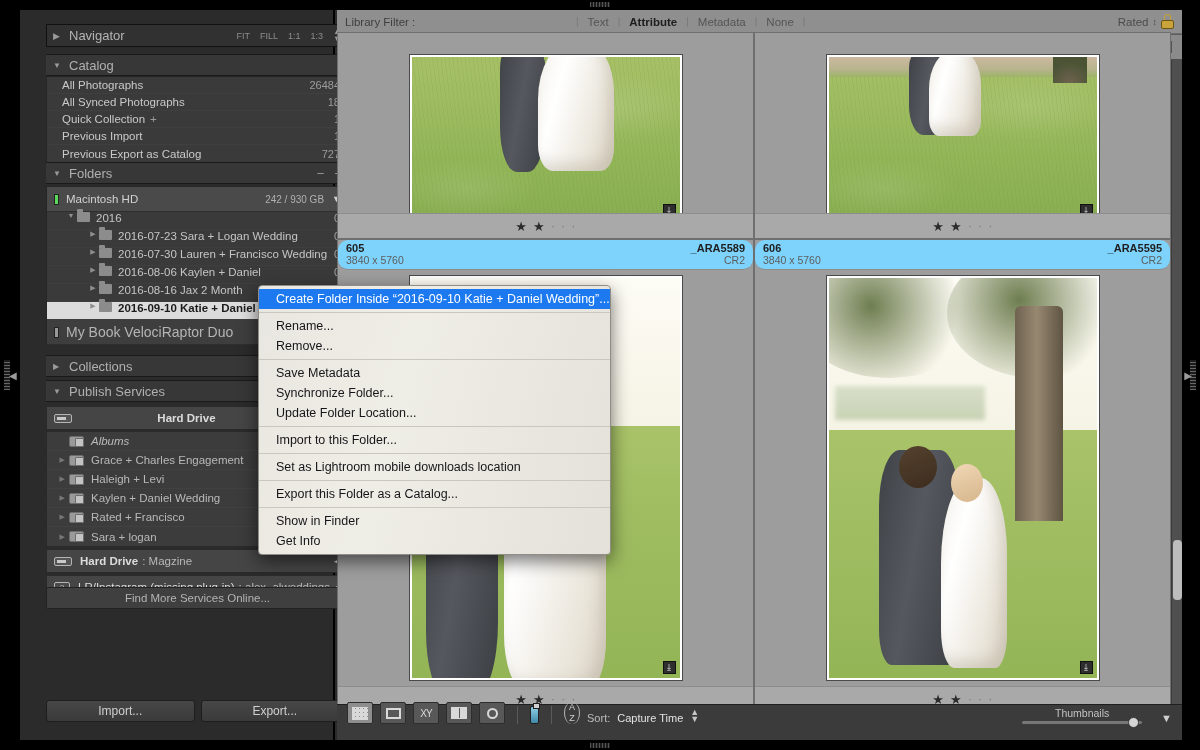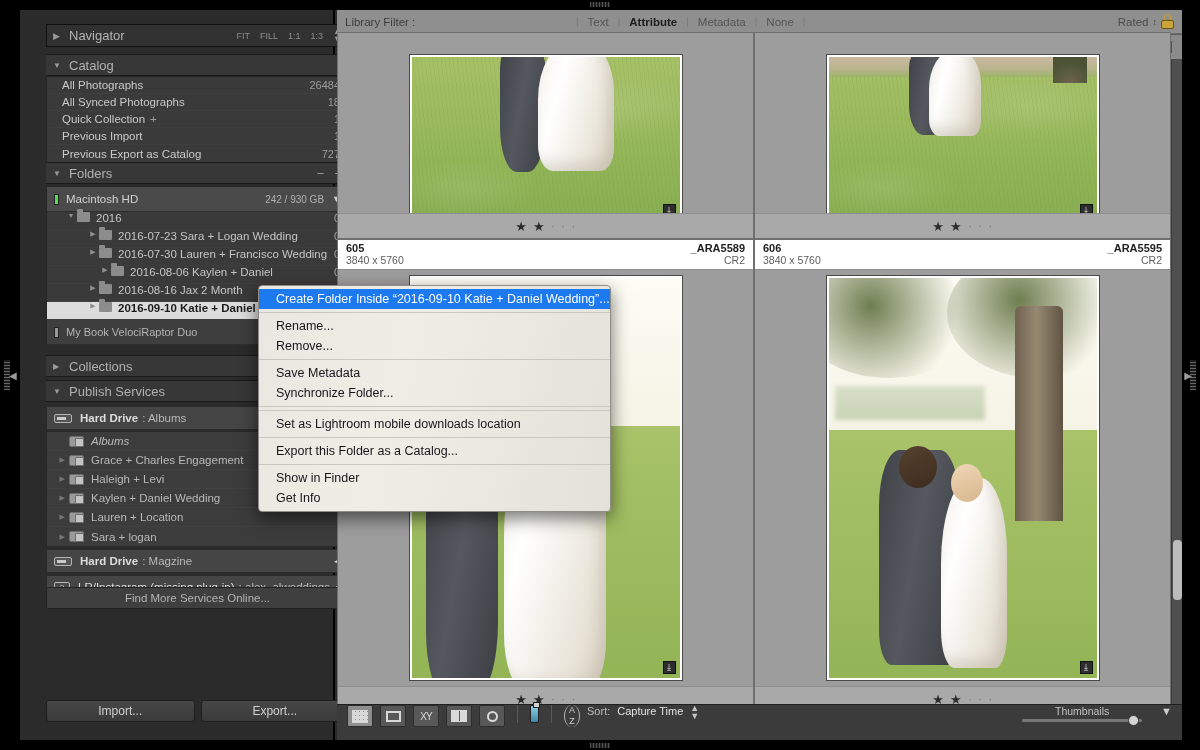--- a/index.html
+++ b/index.html
@@ -90,21 +90,21 @@
   }
   .folder-row .fname { flex:1; white-space:nowrap; overflow:hidden; }
   .folder-row .fcnt { font-size:11px; color:#a2a2a2; }
   .folder-row.selected .fcnt { color:#3a3a3a; }
 
   
   .ps-box { position:absolute; left:26px; width:303px; }
   .ps-service {
     display:flex; align-items:center; height:24px; padding:0 7px;
     background:#454545; border:1px solid #2a2a2a; margin-bottom:2px;
-    color:#d0d0d0; font-size:11.5px;
+    color:#d0d0d0; font-size:11.5px;justify-content:space-between;
   }
   .ps-service .hd-icon {
     width:18px; height:9px; border:1px solid #b5b5b5; border-radius:2px;
     margin-right:8px; background:#555; position:relative; flex:none;
   }
   .ps-service .hd-icon:after {
     content:""; position:absolute; left:2px; top:2px; width:9px; height:3px; background:#c9c9c9;
   }
   .ps-service .q-icon {
     width:16px; height:11px; border:1px solid #b5b5b5; border-radius:2px;
@@ -195,22 +195,22 @@
 
   
   #grid {
     position:absolute; left:0; top:50px; right:0; bottom:36px;
     background:#5c5c5c;
   }
   .cell {
     position:absolute; background:#9d9d9d; border:1px solid #6f6f6f;
   }
   .cell .meta {
-    height:30px; background:#ffffff; border-bottom:1px solid #8d8d8d;
-    display:flex; justify-content:space-between; padding:2px 8px 0 8px;
+    height:30px; background:#7dd3fc; border-bottom:1px solid #8d8d8d;
+    display:flex; justify-content:space-between; padding:2px 8px 0 8px;border-radius:10px;
   }
   .cell .meta .col { display:flex; flex-direction:column; }
   .cell .meta .idx { font-size:11px; font-weight:bold; color:#1e1e1e; }
   .cell .meta .dim { font-size:10.5px; color:#5d5d5d; }
   .cell .meta .fname { font-size:11px; font-weight:bold; color:#1e1e1e; text-align:right; }
   .cell .meta .ftype { font-size:10.5px; color:#5d5d5d; text-align:right; }
   .cell .photo-wrap {
     position:absolute; left:0; right:0; top:0; bottom:26px;
     display:flex; align-items:center; justify-content:center;
   }
@@ -263,21 +263,21 @@
   }
   .canopy {
     position:absolute; border-radius:50%;
     background: radial-gradient(circle at 40% 40%, rgba(86,104,52,.85), rgba(86,104,52,0) 68%);
   }
 
   
   #toolbar {
     position:absolute; left:0; right:0; bottom:0; height:36px;
     background:#3b3b3b; border-top:1px solid #1f1f1f;
-    display:flex; align-items:flex-start; padding:0 10px; gap:7px;
+    display:flex; align-items:flex-end; padding:16px 10px; gap:7px;
   }
   .tb-btn {
     width:26px; height:22px; background:#585858; border:1px solid #2d2d2d;
     border-radius:2px; display:flex; align-items:center; justify-content:center;
     color:#cfcfcf; font-size:10px;
   }
   .tb-btn.on { background:#8e8e8e; }
   .grid-glyph {
     width:16px; height:13px;
     background: repeating-linear-gradient(90deg,#d9d9d9 0 3px, transparent 3px 4px),
@@ -418,41 +418,41 @@
         <span class="ficon"></span>
         <span class="fname">2016-07-23 Sara + Logan Wedding</span>
         <span class="fcnt">0</span>
       </div>
       <div class="folder-row" style="padding-left:40px;">
         <span class="ftri">▶</span>
         <span class="ficon"></span>
         <span class="fname">2016-07-30 Lauren + Francisco Wedding</span>
         <span class="fcnt">0</span>
       </div>
-      <div class="folder-row" style="padding-left:52px;">
+      <div class="folder-row" style="padding-left:40px;">
         <span class="ftri">▶</span>
         <span class="ficon"></span>
         <span class="fname">2016-08-06 Kaylen + Daniel</span>
         <span class="fcnt">0</span>
       </div>
       <div class="folder-row" style="padding-left:40px;">
         <span class="ftri">▶</span>
         <span class="ficon"></span>
         <span class="fname">2016-08-16 Jax 2 Month</span>
         <span class="fcnt">158</span>
       </div>
       <div class="folder-row selected" style="padding-left:40px;">
         <span class="ftri">▶</span>
         <span class="ficon"></span>
         <span class="fname" style="font-weight:bold">2016-09-10 Katie + Daniel Wedding</span>
         <span class="fcnt"></span>
       </div>
       <div class="vol-row" style="background:#3e3e3e; height:18px;">
         <span class="vol-bar" style="background:#999"></span>
-        <span style="font-size:11px;color:#b4b4b4">My Book VelociRaptor Duo</span>
+        <span style="font-size:14px;color:#b4b4b4">My Book VelociRaptor Duo</span>
       </div>
     </div>
 
     <div class="sec-head" style="top:345px;">
       <span class="tri">▶</span>
       <span>Collections</span>
     </div>
 
     <div class="sec-head" style="top:370px;">
       <span class="tri">▼</span>
@@ -482,21 +482,21 @@
           <span class="pname">Haleigh + Levi</span>
         </div>
         <div class="ps-row">
           <span class="ptri">▶</span>
           <span class="picon"></span>
           <span class="pname">Kaylen + Daniel Wedding</span>
         </div>
         <div class="ps-row">
           <span class="ptri">▶</span>
           <span class="picon"></span>
-          <span class="pname">Lauren + Location</span>
+          <span class="pname">Rated + Francisco</span>
         </div>
         <div class="ps-row" style="border-bottom:none">
           <span class="ptri">▶</span>
           <span class="picon"></span>
           <span class="pname">Sara + logan</span>
         </div>
       </div>
 
       <div class="ps-service" style="margin-top:2px;">
         <span class="hd-icon"></span>
@@ -762,21 +762,27 @@
     <div class="mi">
       <span>Remove...</span>
     </div>
     <div class="msep"></div>
     <div class="mi">
       <span>Save Metadata</span>
     </div>
     <div class="mi">
       <span>Synchronize Folder...</span>
     </div>
+    <div class="mi">
+      <span>Update Folder Location...</span>
+    </div>
     <div class="msep"></div>
+    <div class="mi">
+      <span>Import to this Folder...</span>
+    </div>
     <div class="msep"></div>
     <div class="mi">
       <span>Set as Lightroom mobile downloads location</span>
     </div>
     <div class="msep"></div>
     <div class="mi">
       <span>Export this Folder as a Catalog...</span>
     </div>
     <div class="msep"></div>
     <div class="mi">

